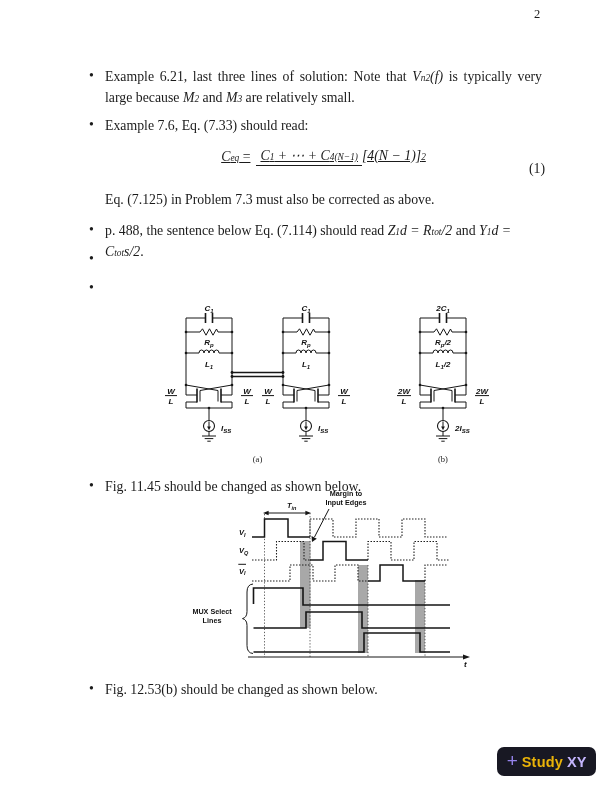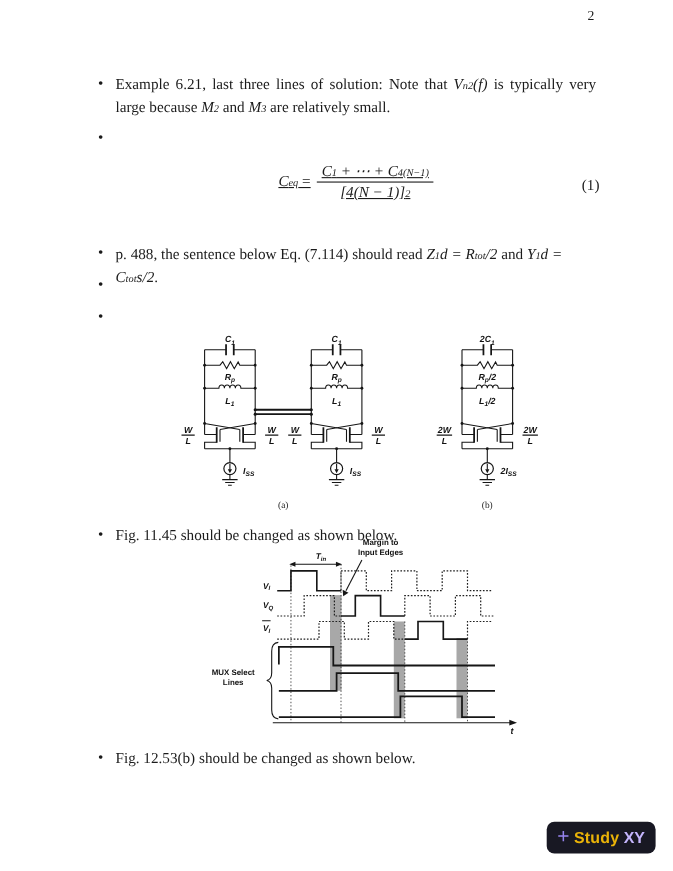--- a/index.html
+++ b/index.html
@@ -7,21 +7,21 @@
         font-family:"Liberation Serif",serif;color:#1b1b1b;}
   .pagenum{position:absolute;top:7px;left:534px;font-size:12.5px;}
   .para{position:absolute;left:105px;width:437px;font-size:13.8px;line-height:21px;}
   .para .bullet{position:absolute;left:-16px;top:-1px;}
   .just{text-align:justify;}
   .para i, .eq i{font-style:italic;margin-top:20px;}
   sub{font-size:68%;line-height:0;vertical-align:-18%;}
   sup{font-size:68%;line-height:0;vertical-align:38%;}
   
   .eqwrap{position:absolute;left:105px;width:437px;top:147px;display:flex;justify-content:center;align-items:center;font-size:13.8px;text-decoration:underline;}
-  .frac{display:inline-flex;flex-direction:column;text-align:center;margin-left:6px;}
+  .frac{display:inline-flex;flex-direction:row;text-align:center;margin-left:6px;}
   .frac .num{padding:0 4px 1px 4px;border-bottom:1px solid #1b1b1b;}
   .frac .den{padding-top:1px;}
   .eqtag{position:absolute;top:161px;right:67px;font-size:13.8px;}
   
   .w{stroke:#161616;stroke-width:1;fill:none;}
   .w2{stroke:#161616;stroke-width:1.6;fill:none;}
   .wf{fill:#ffffff;stroke:#161616;stroke-width:1.1;}
   .dot{fill:#161616;}
   .flbl{font-family:"Liberation Sans",sans-serif;font-weight:700;font-style:italic;font-size:8px;fill:#111;}
   .flbl .sub{font-size:6px;}
@@ -51,31 +51,35 @@
 
   <div class="pagenum">2</div>
 
   <div class="para just" style="top:66px;">
     <span class="bullet">•</span>
     <span>Example 6.21, last three lines of solution: Note that <i>V<sub>n2</sub>(f)</i> is typically very large because <i>M<sub>2</sub></i> and <i>M<sub>3</sub></i> are relatively small.</span>
   </div>
 
   <div class="para" style="top:115px;">
     <span class="bullet">•</span>
+    <span>Example 7.6, Eq. (7.33) should read:</span>
   </div>
 
   <div class="eqwrap eq">
     <span><i>C<sub>eq</sub></i> =</span>
     <span class="frac">
       <span class="num"><i>C<sub>1</sub> + ⋯ + C<sub>4(N−1)</sub></i></span>
       <span class="den"><i>[4(N − 1)]<sup>2</sup></i></span>
     </span>
   </div>
   <div class="eqtag">(1)</div>
 
+  <div class="para" style="top:189px;">
+    <span>Eq. (7.125) in Problem 7.3 must also be corrected as above.</span>
+  </div>
 
   <div class="para" style="top:220px;">
     <span class="bullet">•</span>
     <span>p. 488, the sentence below Eq. (7.114) should read <i>Z<sub>1</sub>d = R<sub>tot</sub>/2</i> and <i>Y<sub>1</sub>d = C<sub>tot</sub>s/2</i>.</span>
   </div>
 
   <div class="para" style="top:249px;">
     <span class="bullet">•</span>
   </div>
 

